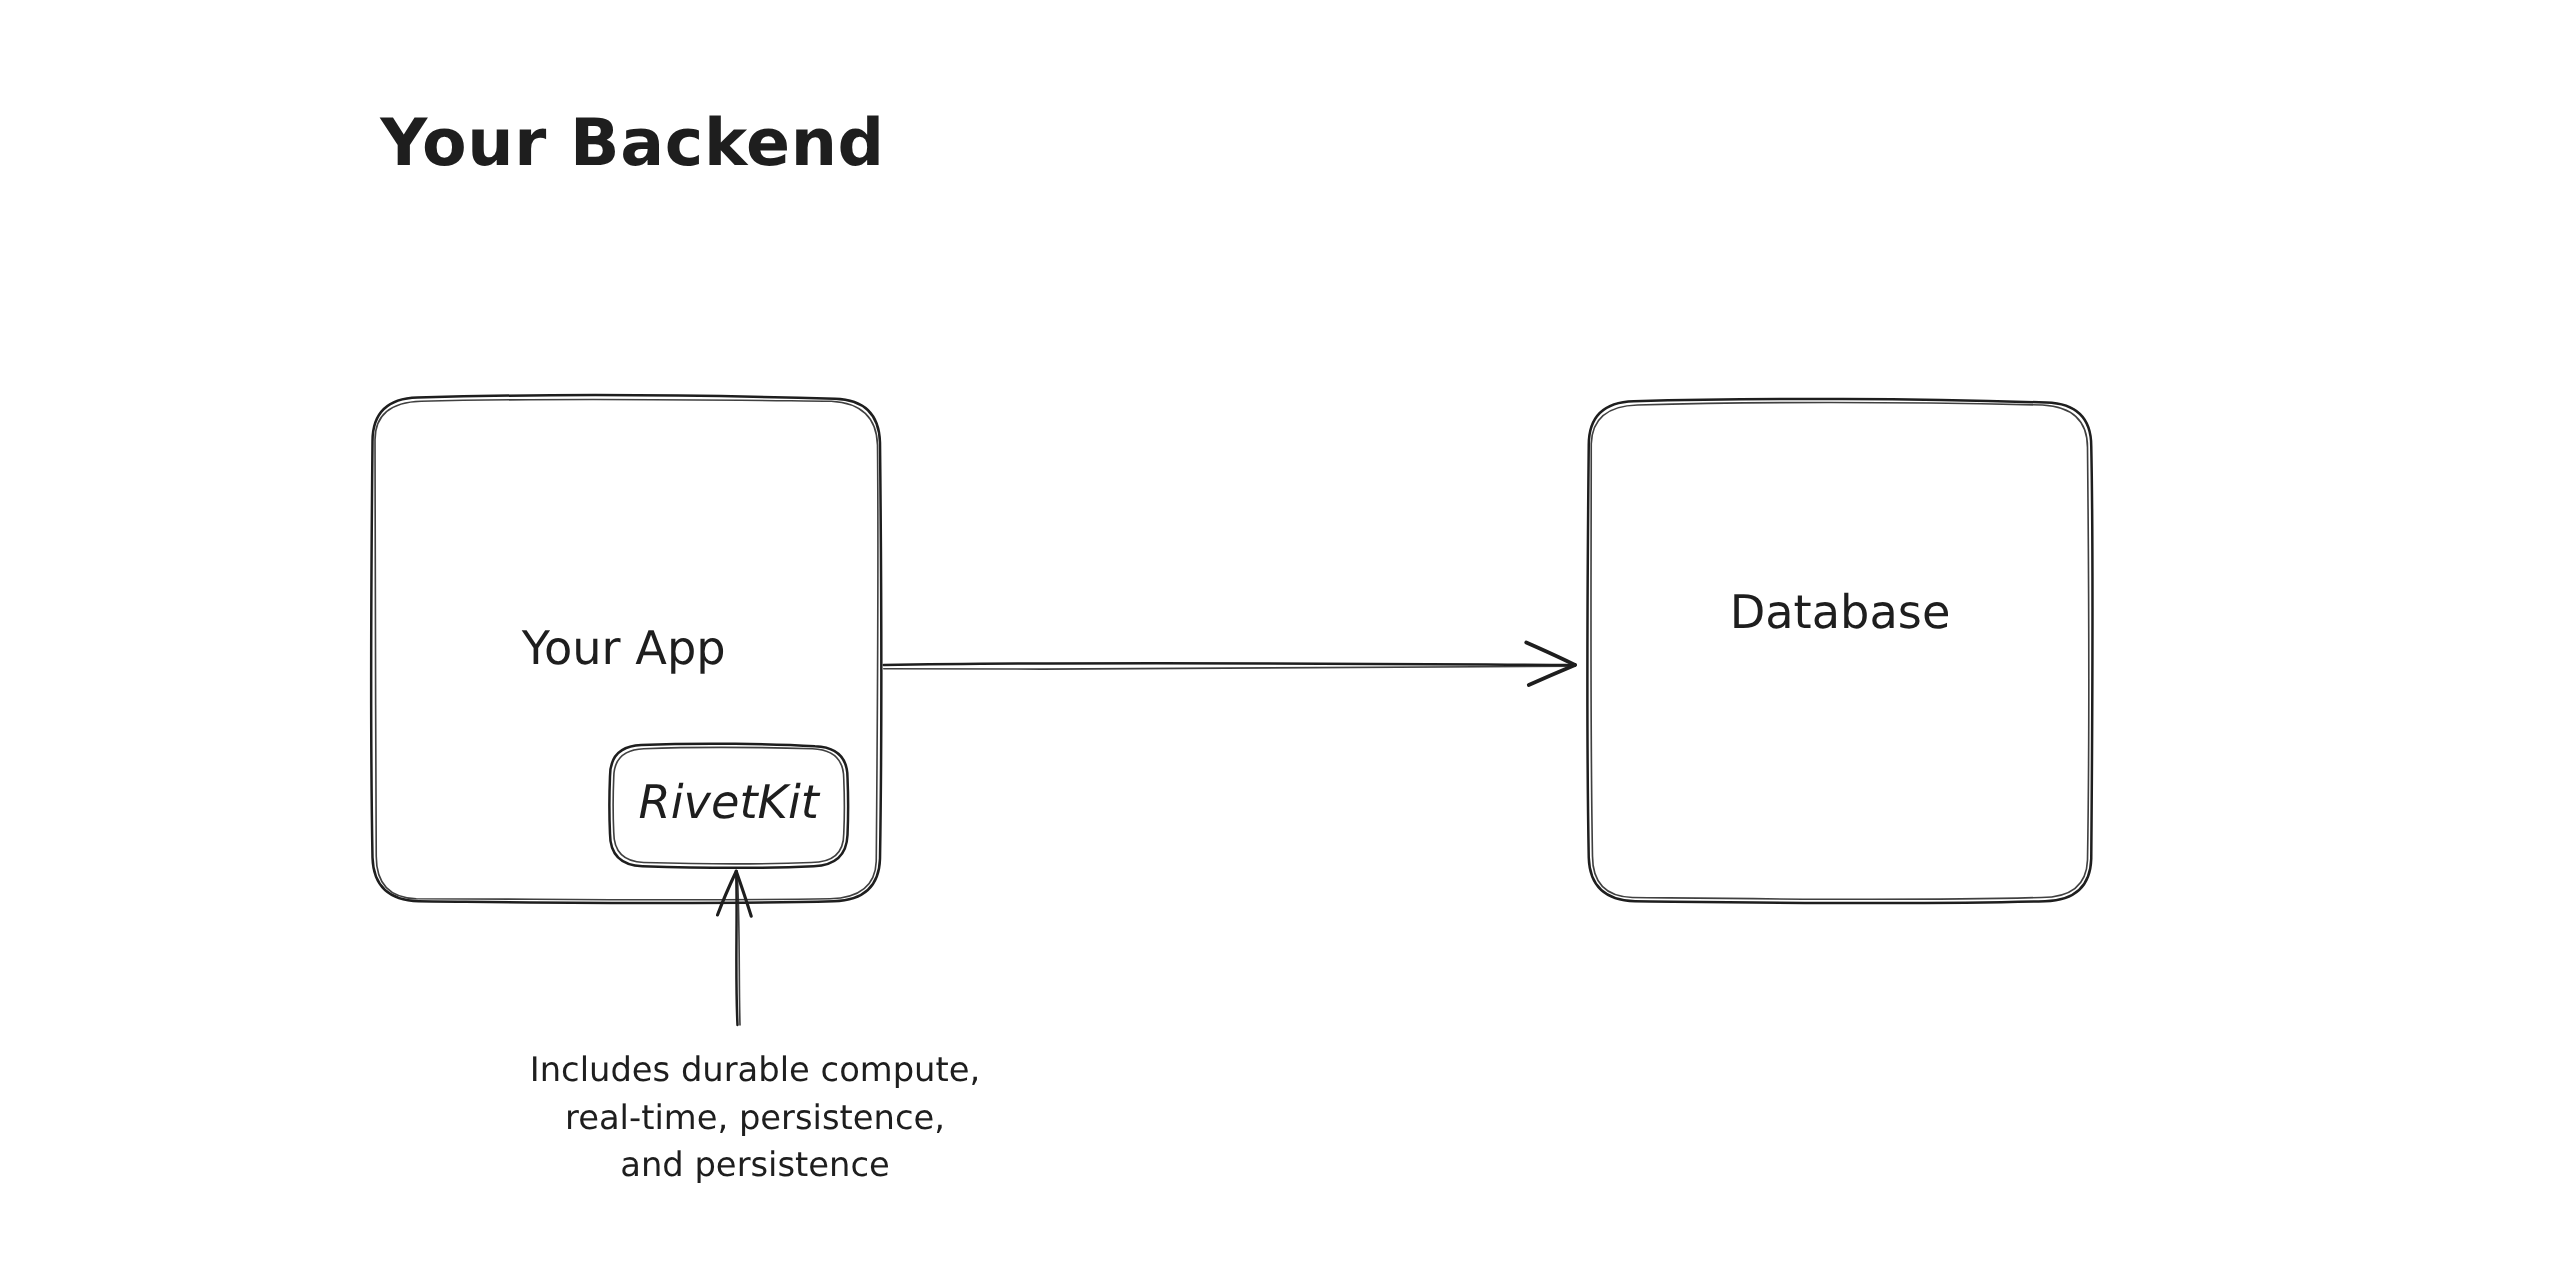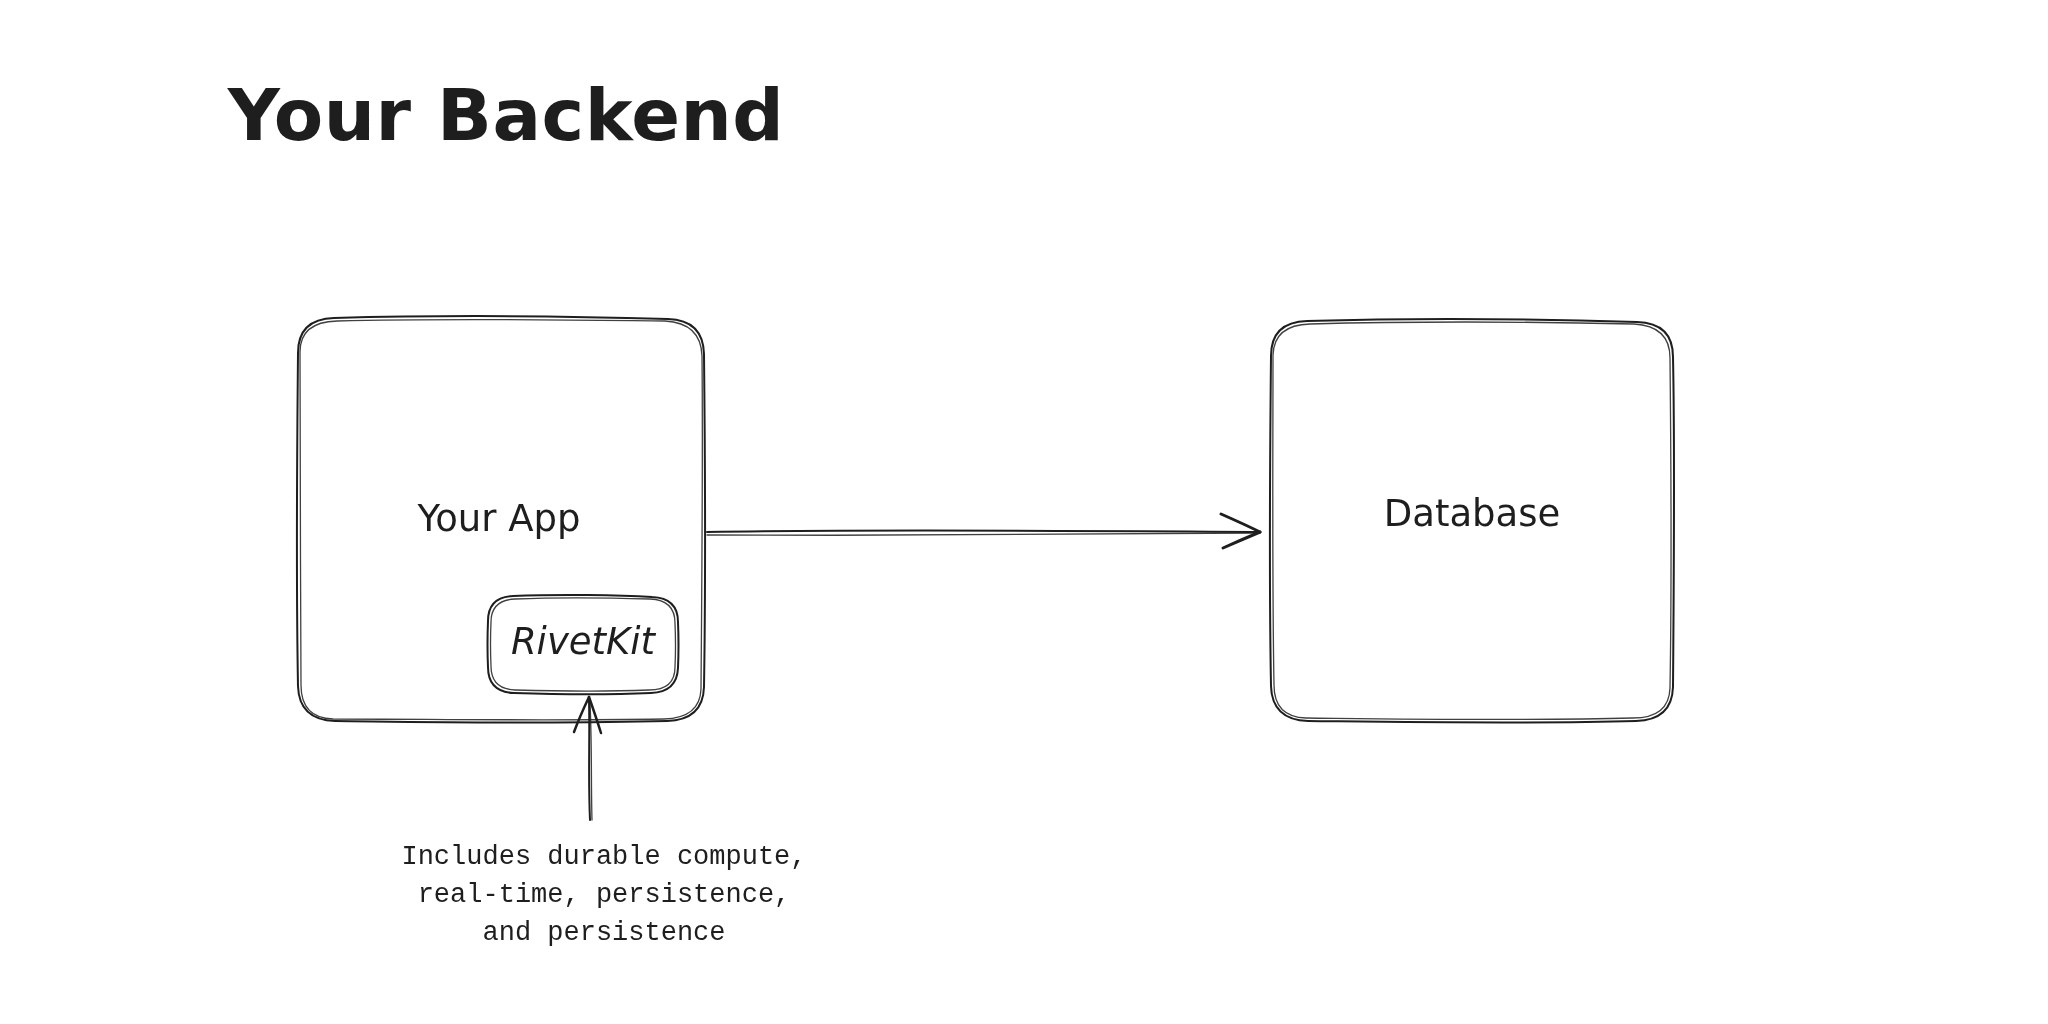--- a/index.html
+++ b/index.html
@@ -14,33 +14,32 @@
   }
   .canvas svg { position: absolute; left: 0; top: 0; }
   .txt {
     position: absolute;
     transform: translateX(-50%);
     white-space: nowrap;
     text-align: center;
     color: #1e1e1e;
   }
   .heading {
-    font-size: 72px;
+    font-size: 52px;
     font-weight: bold;
     line-height: 62px;
     letter-spacing: 0.5px;
   }
   .node-label {
     font-size: 37px;
     line-height: 36px;
   }
   .caption {
     font-size: 27px;
     line-height: 38px;
-    font-family: Liberation Mono, monospace;
   }
   .sketch { fill: none; stroke: #1e1e1e; stroke-linecap: round; stroke-linejoin: round; }
   .s2   { stroke-width: 2; }
   .s13  { stroke-width: 1.3; stroke-opacity: 0.85; }
   .s3   { stroke-width: 3; }
   .s25  { stroke-width: 2.5; }
 </style>
 </head>
 <body>
 
@@ -79,21 +78,21 @@
 
   </svg>
 
   <div class="txt heading" style="left:506px; top:84px;">Your Backend</div>
 
 
   <div class="txt node-label" style="left:499px; top:501px;">Your App</div>
 
   <div class="txt node-label" style="left:583px; top:624px;font-style:italic;">RivetKit</div>
 
-  <div class="txt node-label" style="left:1472px; top:496px;">Database</div>
+  <div class="txt node-label" style="left:1472px; top:472px;">Database</div>
 
   <div class="txt caption" style="left:604px; top:838px;">
     <div>Includes durable compute,</div>
     <div>real-time, persistence,</div>
     <div>and persistence</div>
   </div>
 
 </div>
 
 </body></html>

